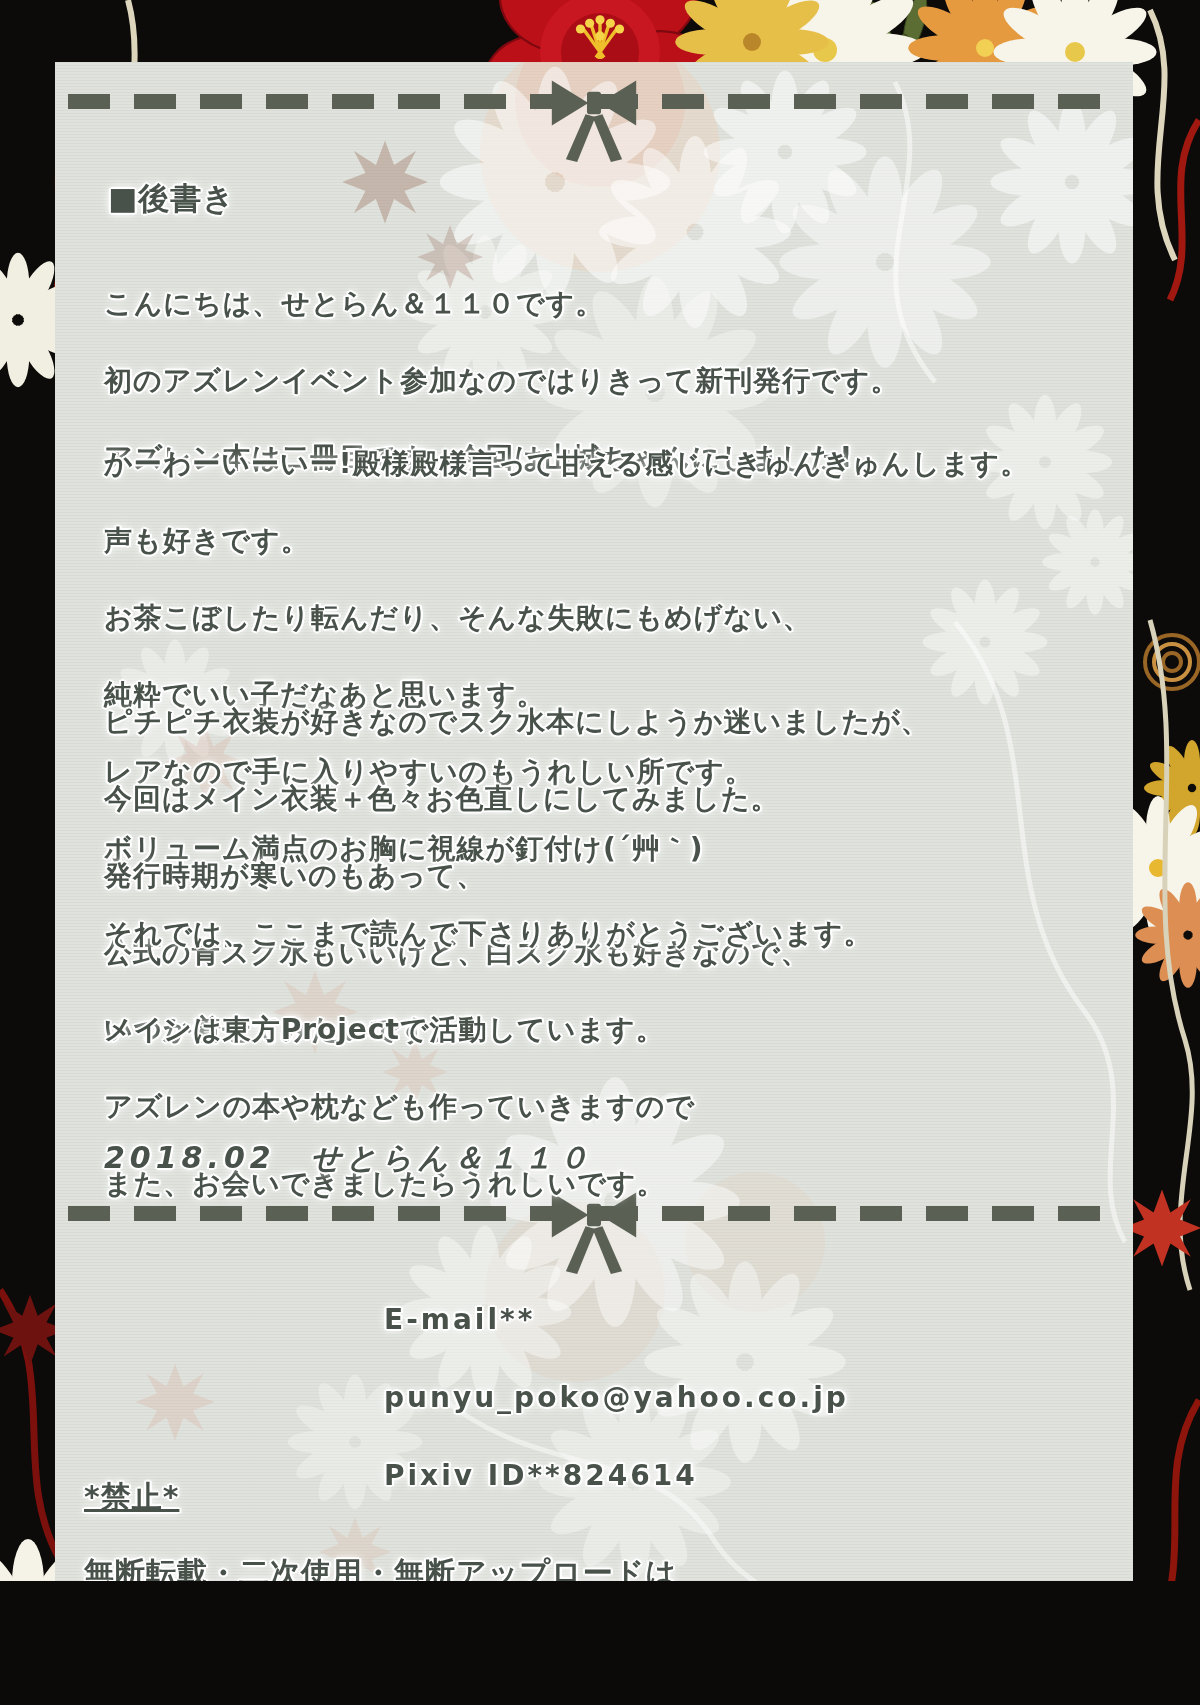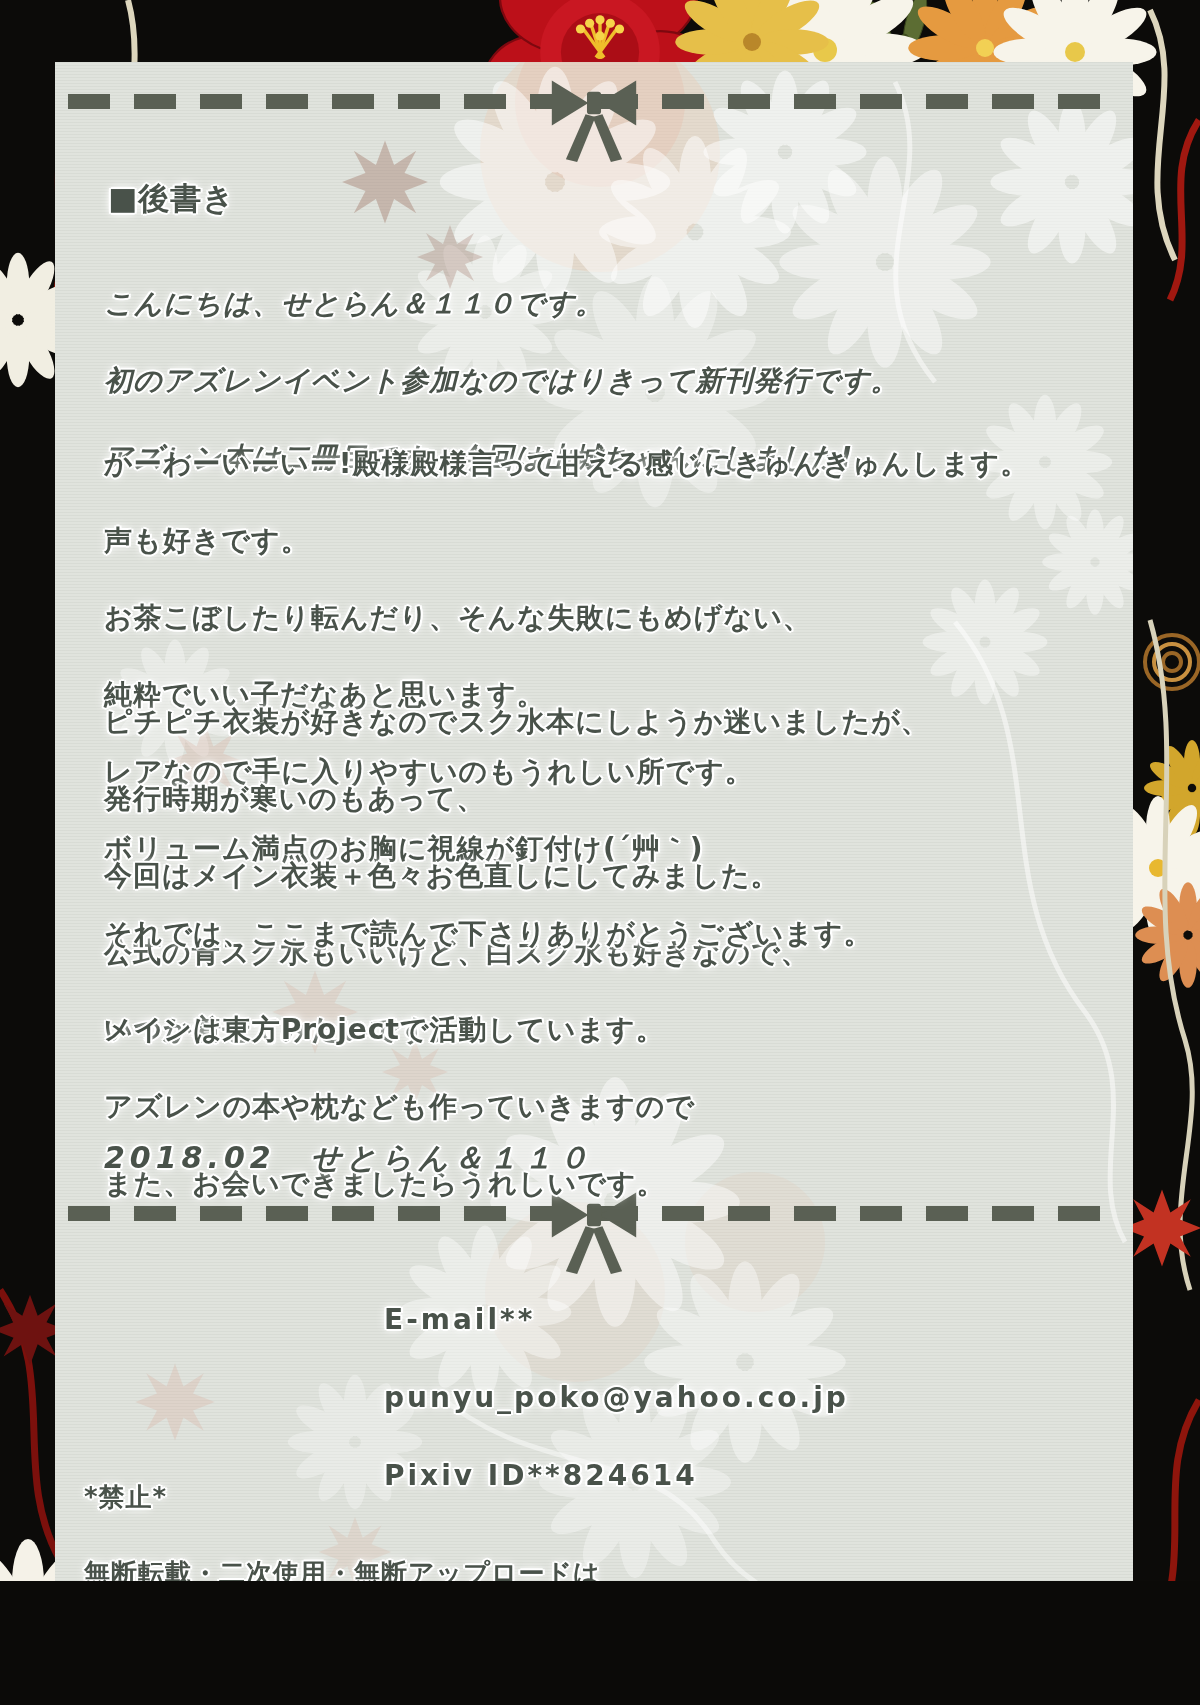--- a/index.html
+++ b/index.html
@@ -14,21 +14,21 @@
   .dash{position:absolute;height:15px;z-index:4;
         background:repeating-linear-gradient(90deg,#5a6054 0 42px,rgba(0,0,0,0) 42px 66px);}
   .bow{position:absolute;z-index:5;}
   .txt{position:absolute;z-index:6;color:#49524a;font-weight:bold;letter-spacing:1px;white-space:pre;
         text-shadow:-2px -1px 0 #fff,2px -1px 0 #fff,-2px 1px 0 #fff,2px 1px 0 #fff,
                     0 -2px 0 #fff,0 2px 0 #fff,0 0 7px #fff,0 0 12px rgba(255,255,255,.95);}
   .ln{line-height:39px;font-size:28px;}
   .heading{font-size:31px;}
   .sig{font-size:30px;letter-spacing:5px;font-style:italic;}
   .contact .ln{line-height:40px;font-size:28px;letter-spacing:3px;}
-  .small .ln{line-height:38px;font-size:26px;}
+  .small .ln{line-height:38px;font-size:30px;text-decoration:underline;}
   .restrict .ln{line-height:40px;font-size:27px;margin-left:32px;}
 </style>
 </head>
 <body>
 
 <div class="page">
 
   <svg class="decor" width="1200" height="1705" viewBox="0 0 1200 1705">
     <defs>
       <g id="daisy">
@@ -175,39 +175,39 @@
       <use href="#bow" fill="#5a6054"></use>
     </svg>
 
   <div class="dash" style="left:68px;top:1206px;width:1044px;"></div>
   <svg class="bow" style="left:549px;top:1184px;" width="90" height="93" viewBox="0 0 64 66">
       <use href="#bow" fill="#5a6054"></use>
     </svg>
 
   <div class="txt heading" style="left:108px;top:178px;">■後書き</div>
 
-  <div class="txt" style="left:104px;top:246px;font-style:italic;">
+  <div class="txt" style="left:104px;top:246px;">
     <div class="ln">こんにちは、せとらん＆１１０です。</div>
     <div class="ln">初のアズレンイベント参加なのではりきって新刊発行です。</div>
     <div class="ln">アズレン本は二冊目です。今回は山城ちゃんにしました!</div>
   </div>
 
   <div class="txt" style="left:104px;top:406px;">
     <div class="ln">かーわーいーいー!殿様殿様言って甘える感じにきゅんきゅんします。</div>
     <div class="ln">声も好きです。</div>
     <div class="ln">お茶こぼしたり転んだり、そんな失敗にもめげない、</div>
     <div class="ln">純粋でいい子だなあと思います。</div>
     <div class="ln">レアなので手に入りやすいのもうれしい所です。</div>
     <div class="ln">ボリューム満点のお胸に視線が釘付け(´艸｀)</div>
   </div>
 
   <div class="txt" style="left:104px;top:664px;">
     <div class="ln">ピチピチ衣装が好きなのでスク水本にしようか迷いましたが、</div>
+    <div class="ln">今回はメイン衣装＋色々お色直しにしてみました。</div>
     <div class="ln">発行時期が寒いのもあって、</div>
-    <div class="ln">今回はメイン衣装＋色々お色直しにしてみました。</div>
     <div class="ln">公式の青スク水もいいけど、白スク水も好きなので、</div>
     <div class="ln">いつか着せてみたいです。</div>
   </div>
 
   <div class="txt" style="left:104px;top:876px;">
     <div class="ln">それでは、ここまで読んで下さりありがとうございます。</div>
   </div>
 
   <div class="txt" style="left:104px;top:972px;">
     <div class="ln">メインは東方Projectで活動しています。</div>

